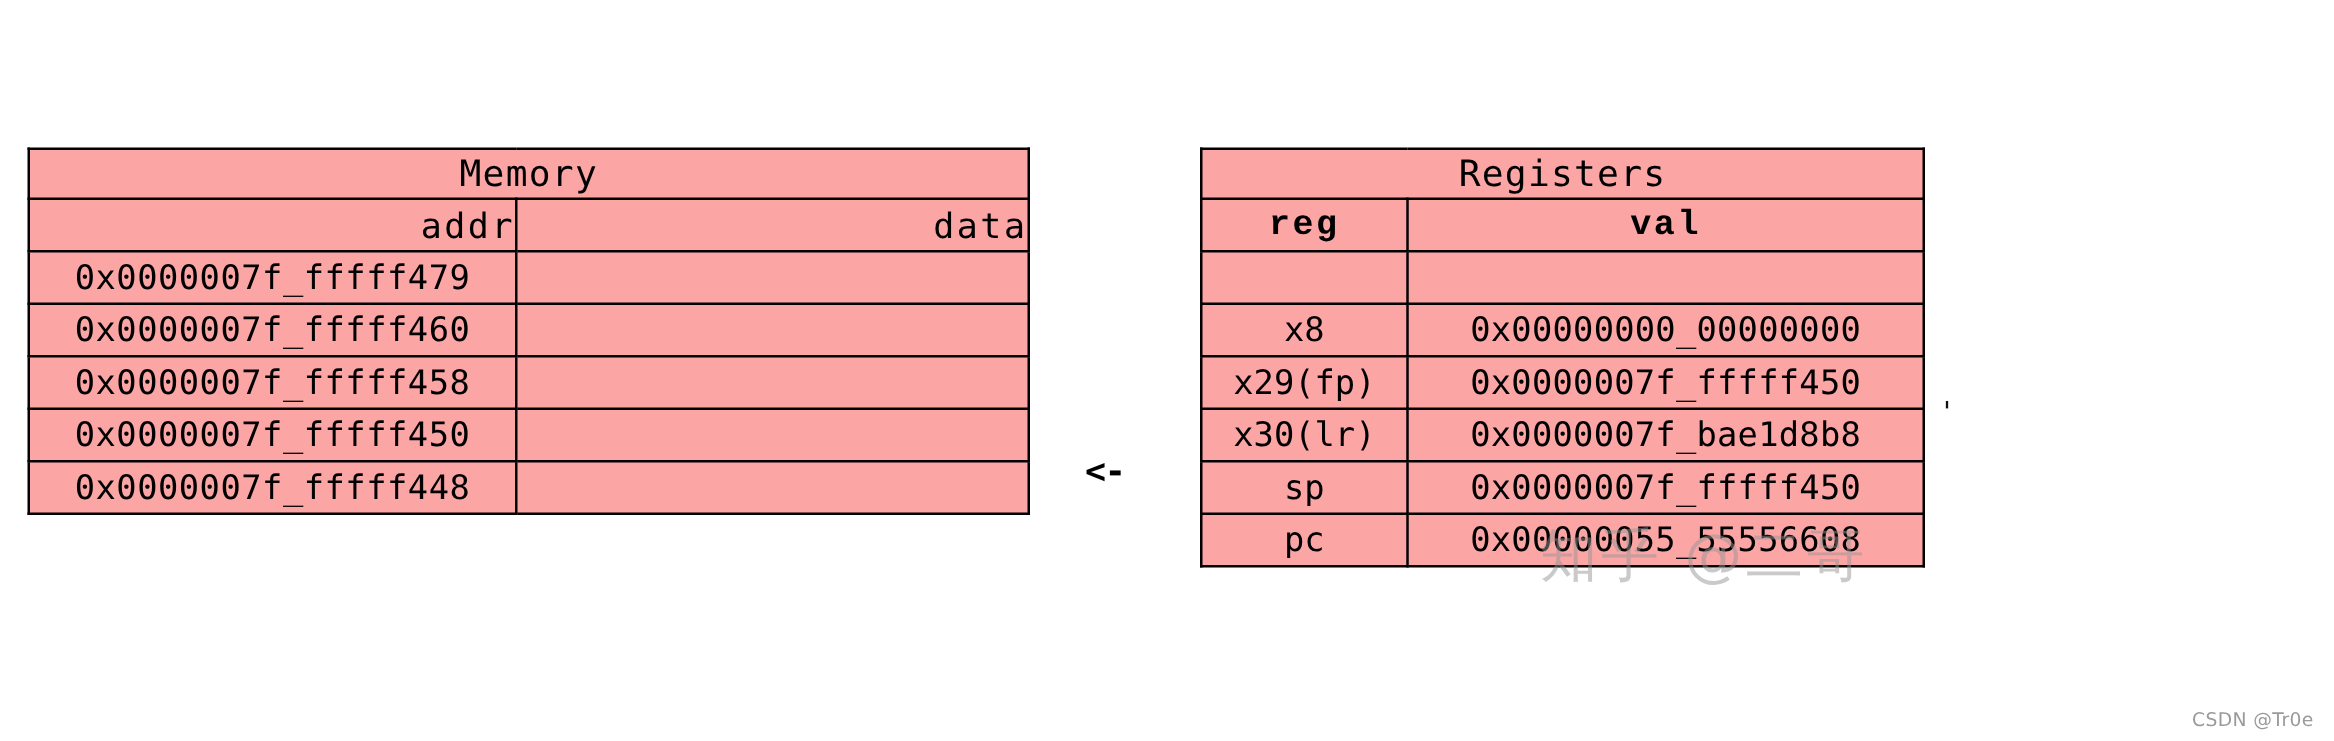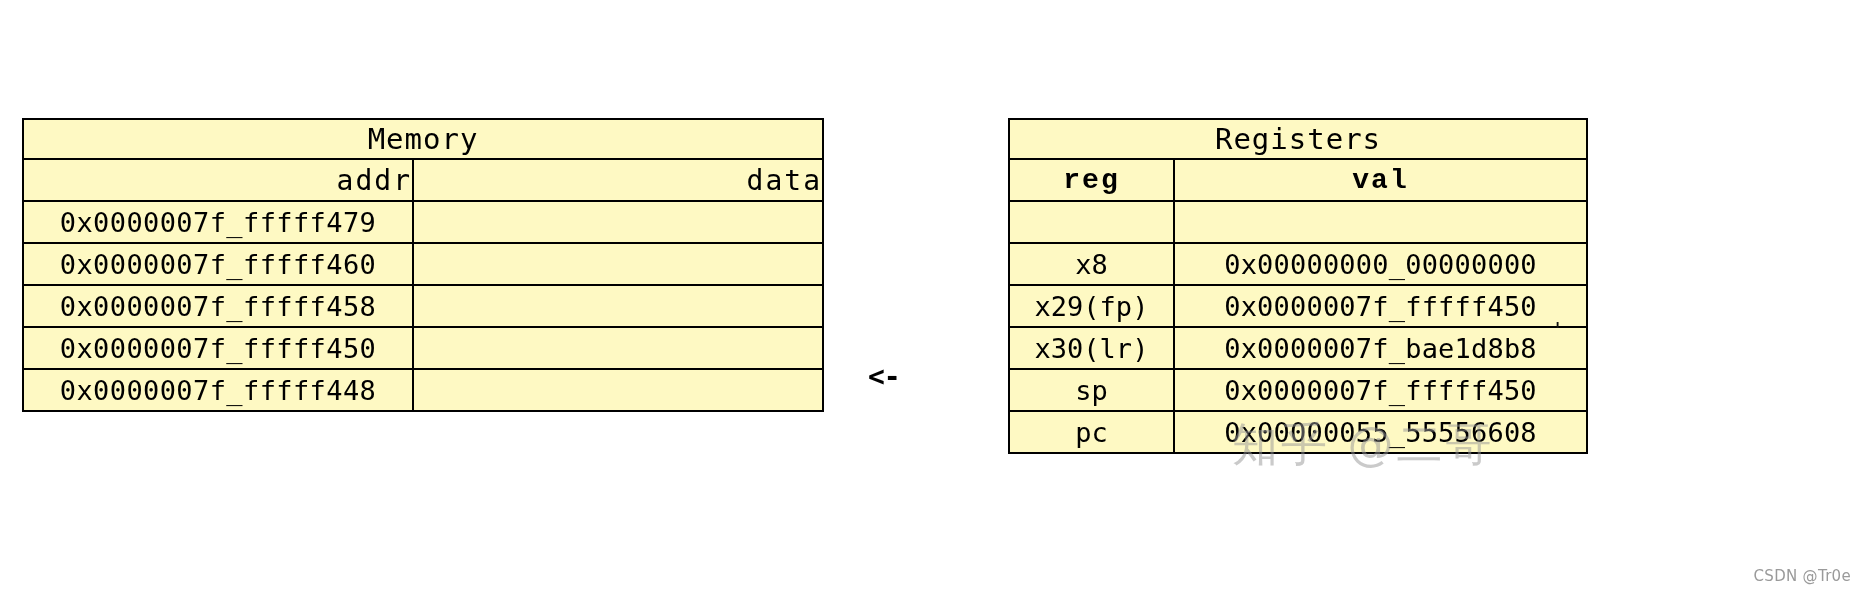--- a/index.html
+++ b/index.html
@@ -28,21 +28,21 @@
     table-layout: fixed;
     background: #ffffff;
   }
   .tbl td, .tbl th {
     border: 2px solid #000000;
     text-align: center;
     vertical-align: middle;
     font-weight: normal;
     padding: 0;
     white-space: nowrap;
-    background: #fef9c3;
+    background: #fca5a5;
   }
 
   
   #memory-table {
     left: 22px;
     top: 118px;
     width: 800px;
   }
   #memory-table .title-cell {
     height: 38px;
@@ -63,21 +63,21 @@
   }
   #memory-table .data-cell {
     height: 40px;
     font-size: 27px;
   }
   #memory-table col.c-addr { width: 390px; }
   #memory-table col.c-data { width: 410px; }
 
   
   #registers-table {
-    left: 1008px;
+    left: 960px;
     top: 118px;
     width: 578px;
   }
   #registers-table .title-cell {
     height: 38px;
     font-size: 29px;
     letter-spacing: 1px;
   }
   #registers-table .hdr-cell {
     height: 40px;

